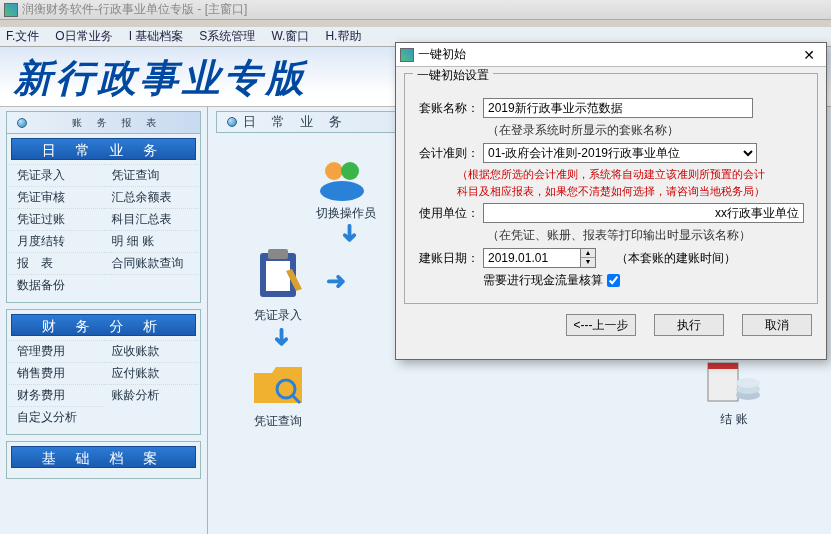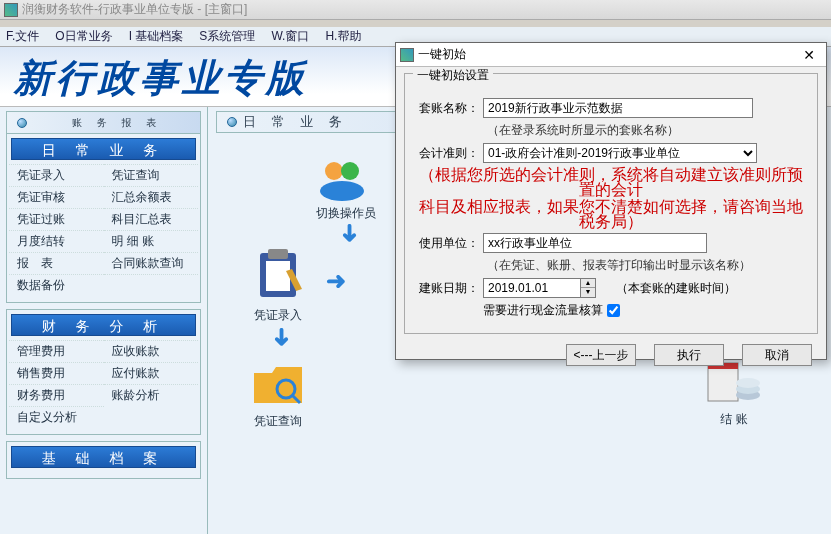--- a/index.html
+++ b/index.html
@@ -44,21 +44,21 @@
   .dlg-title { height:24px; background:#fff; border-bottom:1px solid #bbb; display:flex; align-items:center; padding:0 4px; gap:4px; font-size:12px;}
   .dlg-title .spacer{flex:1;}
   .dlg-title .close{width:26px; text-align:center; font-size:14px; font-family:sans-serif;}
   .fieldset { border:1px solid #aaa; margin:6px 8px 4px 8px; padding:20px 8px 10px 8px; position:relative;}
   .fieldset .legend { position:absolute; top:-7px; left:8px; background:#f0f0f0; padding:0 4px; font-size:12px;}
   .row { display:flex; align-items:center; font-size:12px; margin:4px 0;}
   .lblc { width:70px; text-align:right; padding-right:4px;}
   .inp { border:1px solid #7a7a7a; background:#fff; height:20px; padding:0 4px; font-size:12px;}
   .sel { border:1px solid #7a7a7a; background:#fff; height:20px; font-size:12px;}
   .note { font-size:12px; color:#333; margin-left:74px;}
-  .red { color:#c00; text-align:center; font-size:16px; line-height:15px; margin:2px 4px;}
+  .red { color:#c00; text-align:center; font-size:11px; line-height:15px; margin:2px 4px;}
   .date-box { display:flex; align-items:center;}
   .date-box .inp{ width:98px;}
   .spin { display:flex; flex-direction:column; border:1px solid #7a7a7a; border-left:none;}
   .spin div{ width:14px; height:9px; background:#e8e8e8; font-size:7px; text-align:center; line-height:8px; border-bottom:1px solid #999;}
   .spin div:last-child{border-bottom:none;}
   .dlg-btns { display:flex; justify-content:flex-end; gap:18px; padding:6px 14px 0 0;}
   .btn { width:70px; height:22px; background:#e8e8e8; border:1px solid #888; font-size:12px;}
 
   .chk { width:13px; height:13px; }
 </style>
@@ -194,21 +194,21 @@
       <div class="lblc">会计准则：</div>
       <select class="sel" style="width:274px">
         <option>01-政府会计准则-2019行政事业单位</option>
       </select>
     </div>
     <div class="red">（根据您所选的会计准则，系统将自动建立该准则所预置的会计</div>
     <div class="red">科目及相应报表，如果您不清楚如何选择，请咨询当地税务局）</div>
 
     <div class="row">
       <div class="lblc">使用单位：</div>
-      <input class="inp" style="width: 224px;" value="xx行政事业单位">
+      <input class="inp" style="width: 321px; text-align: right;" value="xx行政事业单位">
     </div>
     <div class="note">（在凭证、账册、报表等打印输出时显示该名称）</div>
 
     <div class="row">
       <div class="lblc">建账日期：</div>
       <div class="date-box">
         <input class="inp" value="2019.01.01" style="">
         <div class="spin">
             <div>▲</div>
             <div>▼</div>

